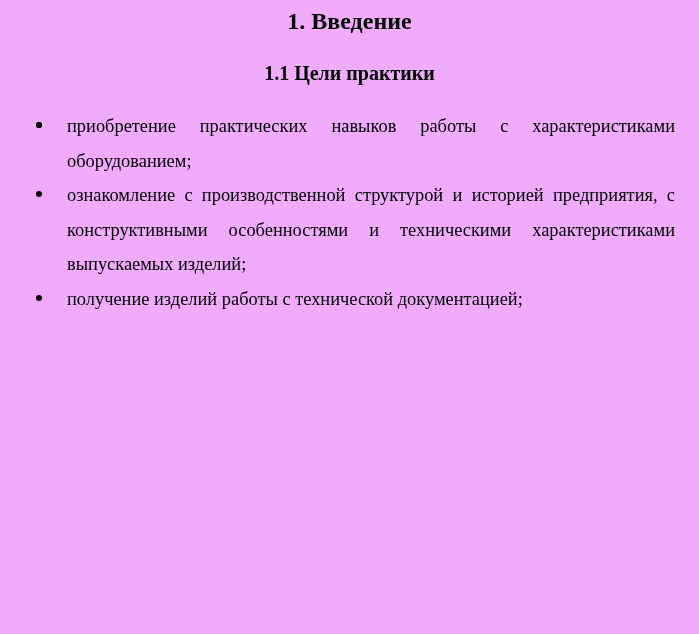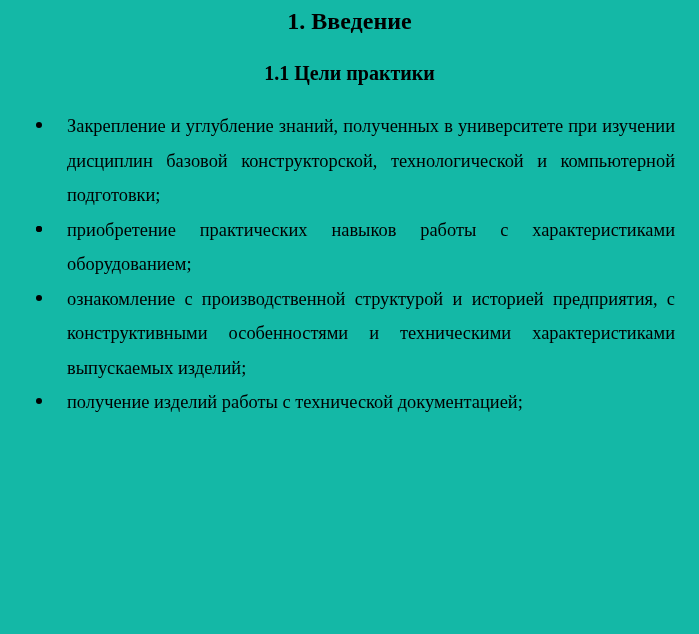--- a/index.html
+++ b/index.html
@@ -5,21 +5,21 @@
   * { box-sizing: border-box; }
   html, body {
     margin: 0;
     padding: 0;
     background: #ffffff;
   }
   .page {
     position: relative;
     width: 699px;
     height: 634px;
-    background: #14b8a6;
+    background: #f0abfc;
     color: #000000;
     font-family: "Liberation Serif", "DejaVu Serif", serif;
     overflow: hidden;
   }
   .doc-title {
     position: absolute;
     top: 7px;
     left: 0;
     width: 100%;
     margin: 0;
@@ -75,24 +75,20 @@
 
 <div class="page">
 
   <h1 class="doc-title">1. Введение</h1>
 
   <h2 class="doc-subtitle">1.1 Цели практики</h2>
 
   <ul class="goals-list">
     <li>
       <span class="bullet"></span>
-      <span>Закрепление и углубление знаний, полученных в университете при изучении дисциплин базовой конструкторской, технологической и компьютерной подготовки;</span>
-    </li>
-    <li>
-      <span class="bullet"></span>
     </li>
     <li>
       <span class="bullet"></span>
       <span>приобретение практических навыков работы с характеристиками оборудованием;</span>
     </li>
     <li>
       <span class="bullet"></span>
       <span>ознакомление с производственной структурой и историей предприятия, с конструктивными особенностями и техническими характеристиками выпускаемых изделий;</span>
     </li>
     <li>

